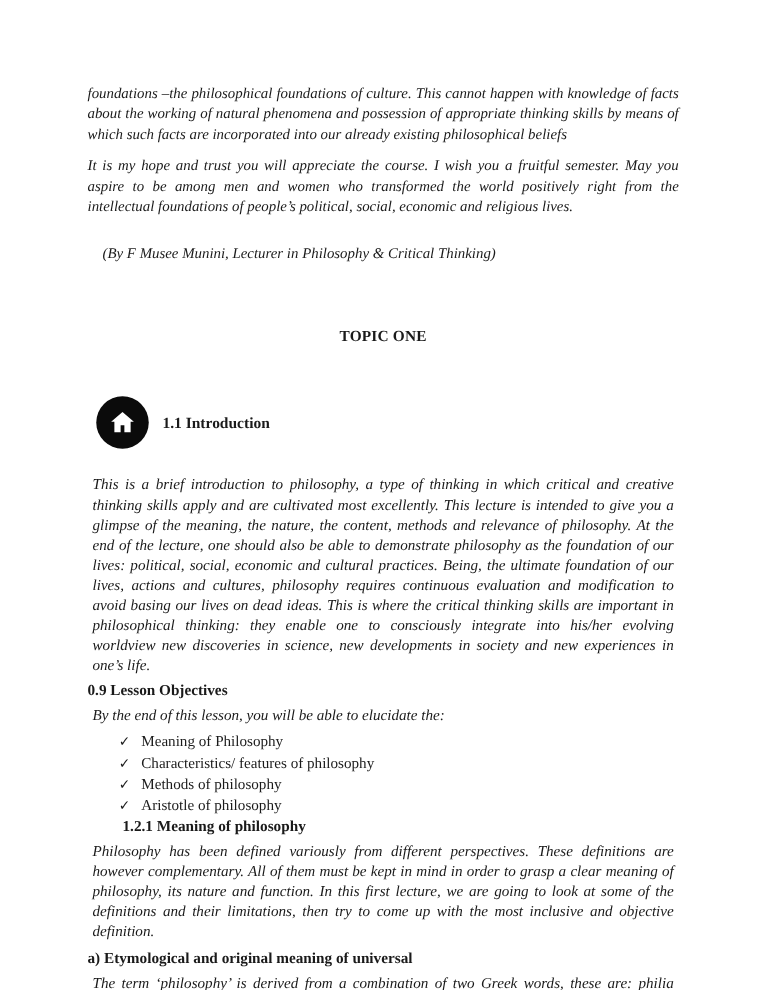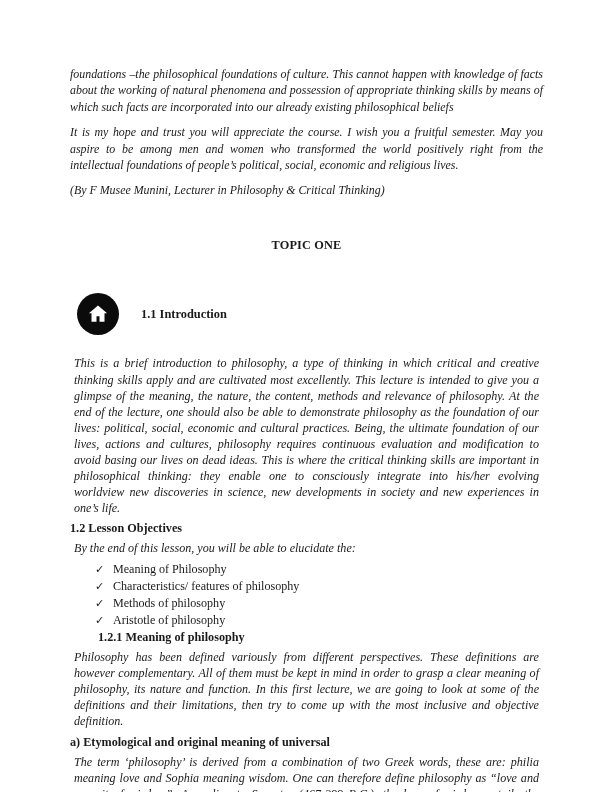--- a/index.html
+++ b/index.html
@@ -47,21 +47,21 @@
   }
   .gap-sm { height: 9px; }
   .gap-md { height: 16px; }
   .gap-lg { height: 30px; }
   .gap-xl { height: 24px; }
 
   .attribution {
     font-style: italic;
     font-size: 11.9px;
     line-height: 16px;
-    margin: 0;
+    margin: 12px;
   }
 
   
   .heading-topic,
   .heading-title {
     font-weight: bold;
     font-size: 12.3px;
     line-height: 16px;
     letter-spacing: 0.15px;
     margin: 0;
@@ -84,21 +84,21 @@
     font-weight: bold;
     font-size: 12.2px;
     line-height: 16.1px;
     margin: 0;
   }
 
   
   .icon-heading {
     display: flex;
     align-items: center;
-    gap: 22px;
+    gap: 11px;
     padding-left: 7px;
   }
   .home-icon-circle {
     width: 42px;
     height: 42px;
     border-radius: 50%;
     background: #0b0b0b;
     display: flex;
     align-items: center;
     justify-content: center;
@@ -169,21 +169,21 @@
           <path fill="#ffffff" d="M12 3.6 2.9 11.3h2.6v8.4h5V14.2h3.0v5.5h5v-8.4h2.6z"></path>
         </svg>
       </span>
       <span class="icon-heading-label">1.1 Introduction</span>
     </div>
 
     <div class="gap-md"></div>
 
     <p class="para">This is a brief introduction to philosophy, a type of thinking in which critical and creative thinking skills apply and are cultivated most excellently. This lecture is intended to give you a glimpse of the meaning, the nature, the content, methods and relevance of philosophy. At the end of the lecture, one should also be able to demonstrate philosophy as the foundation of our lives: political, social, economic and cultural practices. Being, the ultimate foundation of our lives, actions and cultures, philosophy requires continuous evaluation and modification to avoid basing our lives on dead ideas. This is where the critical thinking skills are important in philosophical thinking: they enable one to consciously integrate into his/her evolving worldview new discoveries in science, new developments in society and new experiences in one’s life.</p>
 
-    <p class="heading-sub">1.2 Lesson Objectives</p>
+    <p class="heading-sub">0.9 Lesson Objectives</p>
 
     <p class="para">By the end of this lesson, you will be able to elucidate the:</p>
 
     <ul class="check-list">
       <li class="check-item">
         <span class="check-mark">✓</span>
         <span class="check-label">Meaning of Philosophy</span>
       </li>
       <li class="check-item">
         <span class="check-mark">✓</span>

